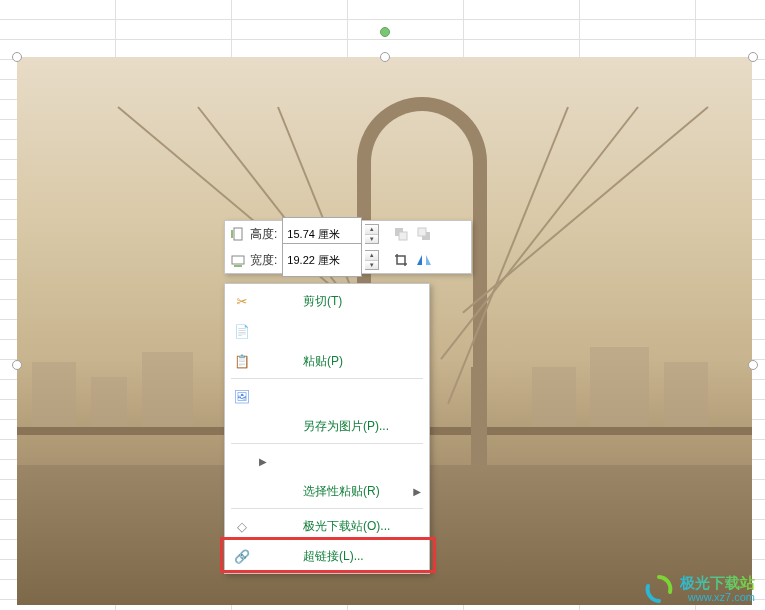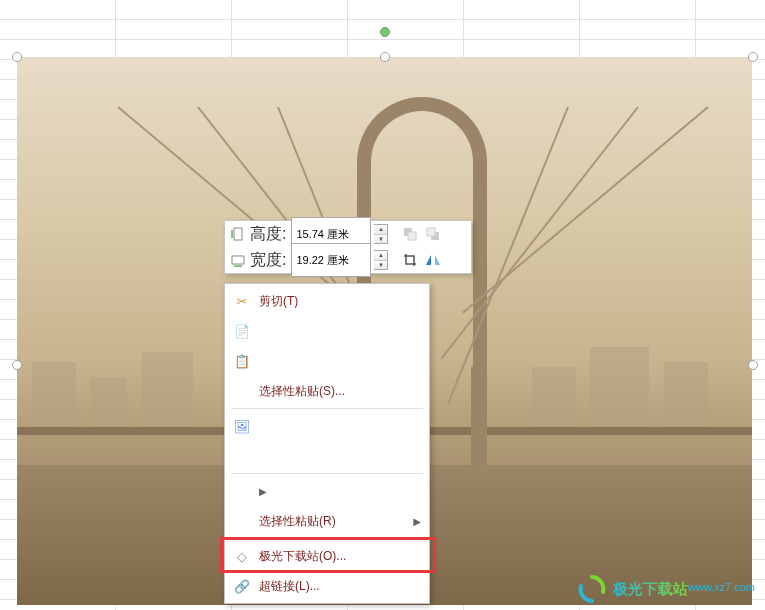--- a/index.html
+++ b/index.html
@@ -140,21 +140,21 @@
     .toolbar-icon {
       width: 18px;
       height: 18px;
       display: flex;
       align-items: center;
       justify-content: center;
       font-size: 13px;
       color: #555;
     }
     .toolbar-label {
-      font-size: 16px;
+      font-size: 12px;
       color: #333;
       margin-right: 2px;
     }
     .dim-input {
       width: 80px;
       height: 34px;
       border: 1px solid #a9a9a9;
       font-size: 11px;
       padding: 0 4px;
       background: #fff;
@@ -213,22 +213,23 @@
       width: 22px;
       height: 20px;
       display: flex;
       align-items: center;
       justify-content: center;
       margin-right: 6px;
       font-size: 13px;
     }
     .menu-label {
       flex: 1;
-      color: #7f1d1d;
+      color: #15803d;
       font-size: 12px;
+      margin-left: 44px;
     }
     .menu-arrow {
       color: #666;
       font-size: 10px;
     }
     .menu-sep {
       height: 1px;
       background: #e0e0e0;
       margin: 2px 6px;
     }
@@ -252,22 +253,23 @@
       align-items: center;
       gap: 6px;
     }
     .wm-logo {
       width: 30px;
       height: 30px;
       position: relative;
     }
     .wm-text {
       display: flex;
-      flex-direction: row;
+      flex-direction: column;
       line-height: 1.1;
+      align-items: flex-end;
     }
     .wm-title {
       font-size: 15px;
       font-weight: bold;
       background: linear-gradient(90deg, #2bb6d6, #7dd435);
       -webkit-background-clip: text;
       background-clip: text;
       color: transparent;
     }
     .wm-url {
@@ -370,31 +372,29 @@
 <div class="context-menu" id="ctx-menu">
     <div class="menu-item">
       <span class="menu-icon" style="color: rgb(217, 154, 58);">✂</span>
       <span class="menu-label">剪切(T)</span>
     </div>
     <div class="menu-item">
       <span class="menu-icon" style="color: rgb(106, 168, 79);">📄</span>
     </div>
     <div class="menu-item">
       <span class="menu-icon" style="color: rgb(217, 154, 58);">📋</span>
+      <span class="menu-label">粘贴(P)</span>
+    </div>
+    <div class="menu-sep"></div>
+    <div class="menu-item">
+      <span class="menu-icon" style="color: rgb(74, 134, 232);">🖼</span>
     </div>
     <div class="menu-item">
       <span class="menu-icon" style="color: rgb(136, 136, 136);"></span>
-      <span class="menu-label">选择性粘贴(S)...</span>
-    </div>
-    <div class="menu-sep"></div>
-    <div class="menu-item">
-      <span class="menu-icon" style="color: rgb(74, 134, 232);">🖼</span>
-    </div>
-    <div class="menu-item">
-      <span class="menu-icon" style="color: rgb(136, 136, 136);"></span>
+      <span class="menu-label">另存为图片(P)...</span>
     </div>
     <div class="menu-sep"></div>
     <div class="menu-item">
       <span class="menu-icon" style="color: rgb(136, 136, 136);"></span>
       <span class="menu-arrow">▶</span>
     </div>
     <div class="menu-item">
       <span class="menu-icon" style="color: rgb(136, 136, 136);"></span>
       <span class="menu-label">选择性粘贴(R)</span>
       <span class="menu-arrow">▶</span>

